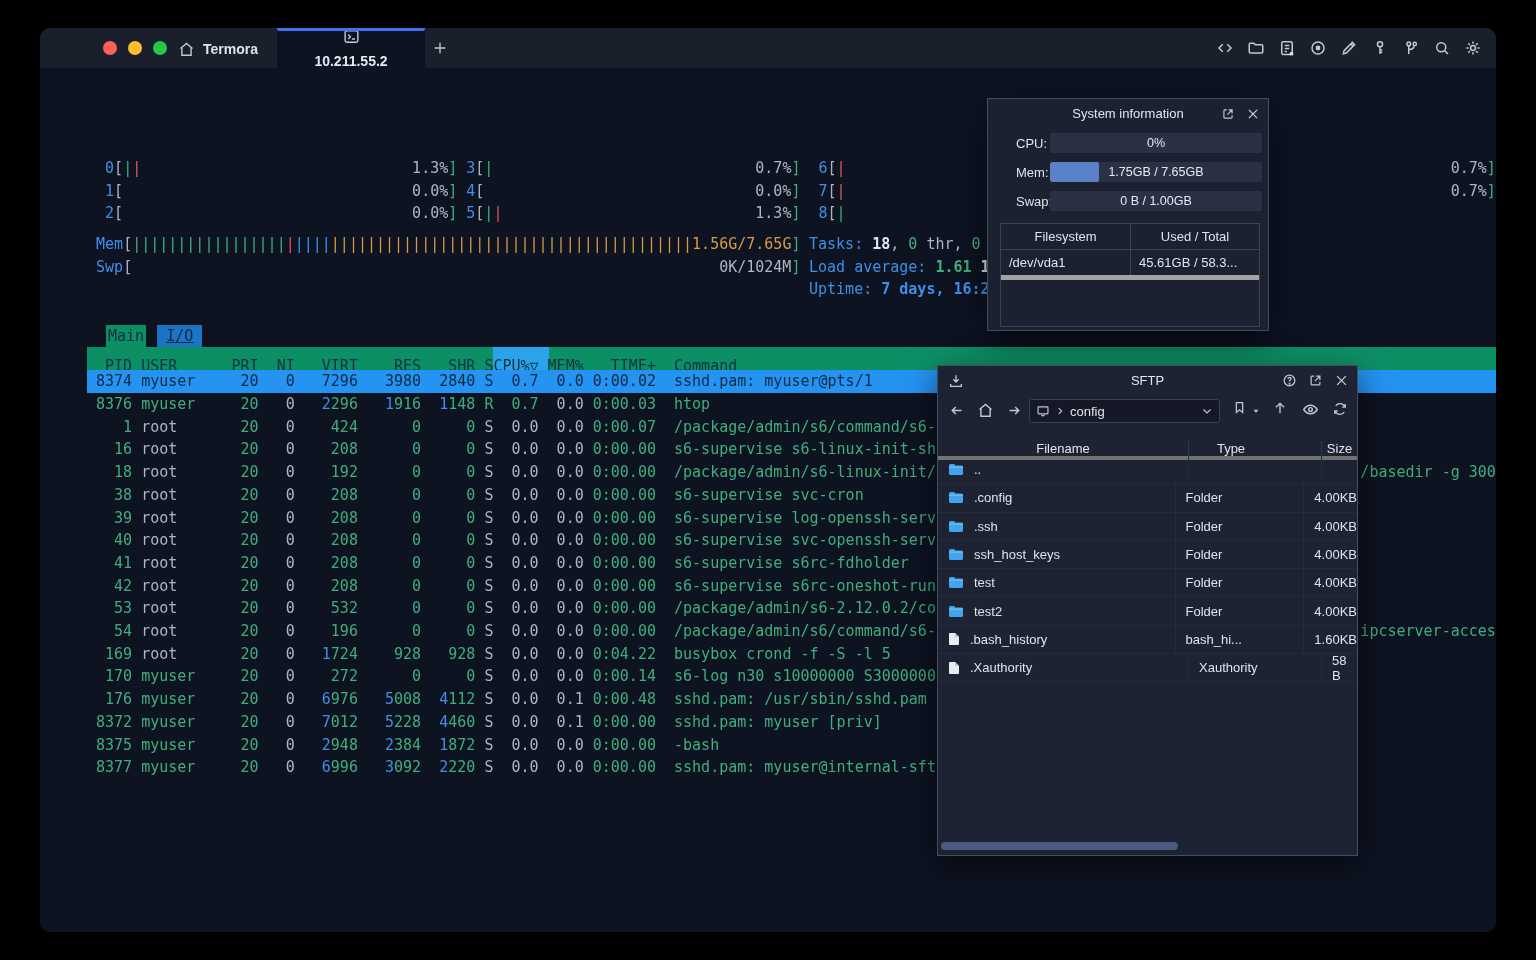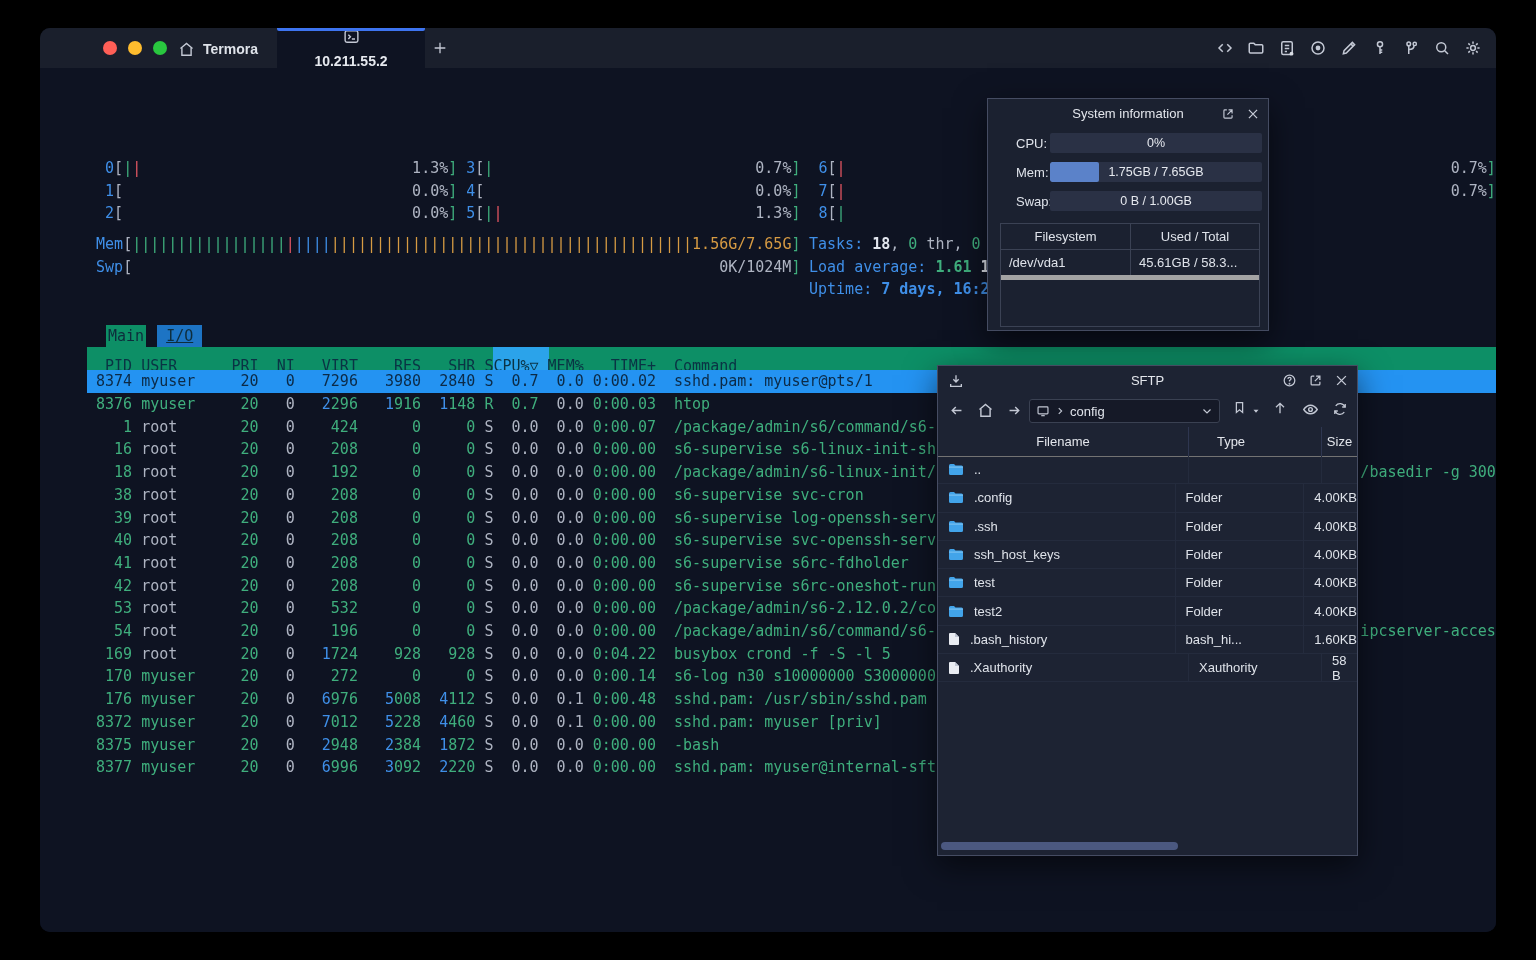--- a/index.html
+++ b/index.html
@@ -52,22 +52,22 @@
   .sith div{display:flex;align-items:center;justify-content:center;}
   .sitr{position:absolute;left:0;top:25px;right:0;height:26px;border-bottom:5px solid #a3a3a3;display:flex;}
   .sitr div{display:flex;align-items:center;padding-left:8px;box-sizing:border-box;}
   .sicol1{width:130px;border-right:1px solid #3b4254;box-sizing:border-box;}
   .sicol2{flex:1;}
   
   #sftp{left:897px;top:337px;width:421px;height:491px;background:#1d2333;}
   .stoolbar{position:absolute;left:0;top:29px;right:0;height:31px;display:flex;align-items:center;color:#aeb4c2;}
   .spath{position:absolute;left:91px;top:33px;width:191px;height:24px;background:#151927;border:1px solid #3a4152;
     border-radius:3px;display:flex;align-items:center;box-sizing:border-box;padding:0 6px;gap:5px;color:#dfe3ea;}
-  .scolhead{position:absolute;left:0;top:61px;right:0;height:29px;border-bottom:1px solid #737373;display:flex;
-    color:#e3e6ec;}
+  .scolhead{position:absolute;left:0;top:61px;right:0;height:29px;border-bottom:4px solid #737373;display:flex;
+    color:#e3e6ec;align-items:flex-end;}
   .scolhead div{display:flex;align-items:center;justify-content:center;box-sizing:border-box;}
   .sc1{width:250px;}
   .sc2{width:85px;border-left:1px solid #2e3650;box-sizing:border-box;}
   .sc3{flex:1;border-left:1px solid #2e3650;box-sizing:border-box;margin-left:48px;}
   .sbody{position:absolute;left:0;top:90px;right:0;}
   .srow{height:27.3px;display:flex;border-bottom:1px solid #242b3d;color:#dfe3ea;}
   .srow div{display:flex;align-items:center;box-sizing:border-box;}
   .srow .sc1{padding-left:10px;gap:10px;}
   .srow .sc2,.srow .sc3{padding-left:10px;border-left:1px solid #242b3d;}
   .sscroll{position:absolute;left:3px;bottom:5px;width:237px;height:8px;background:#4b5880;border-radius:4px;}

